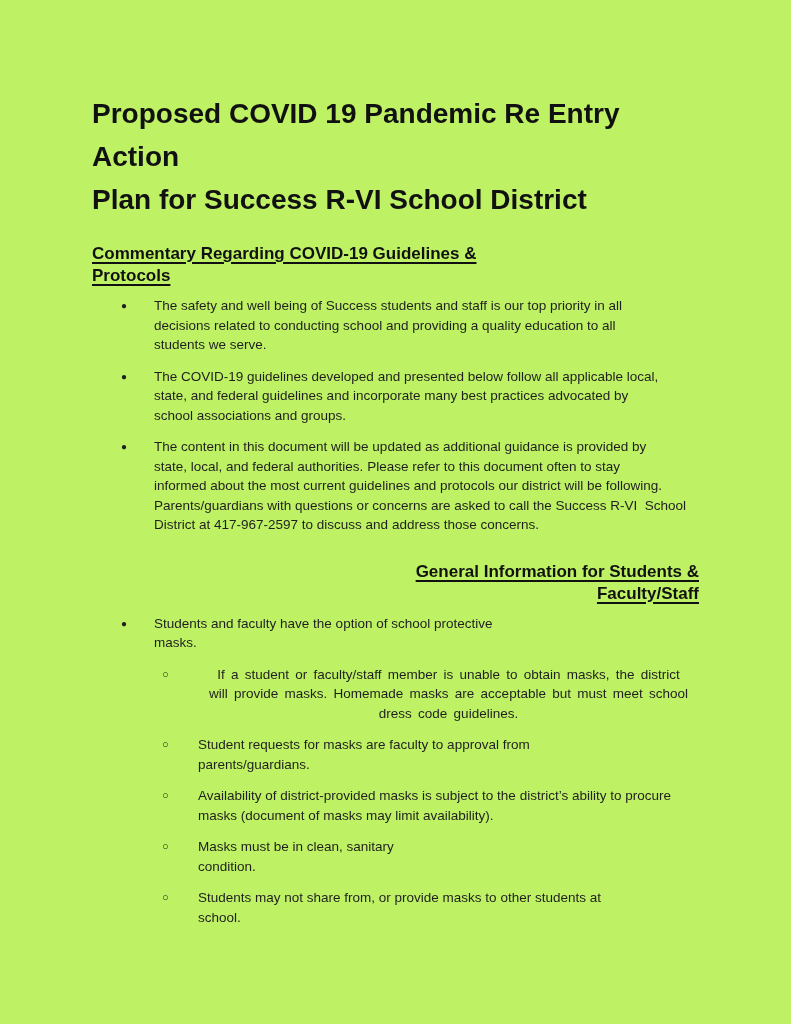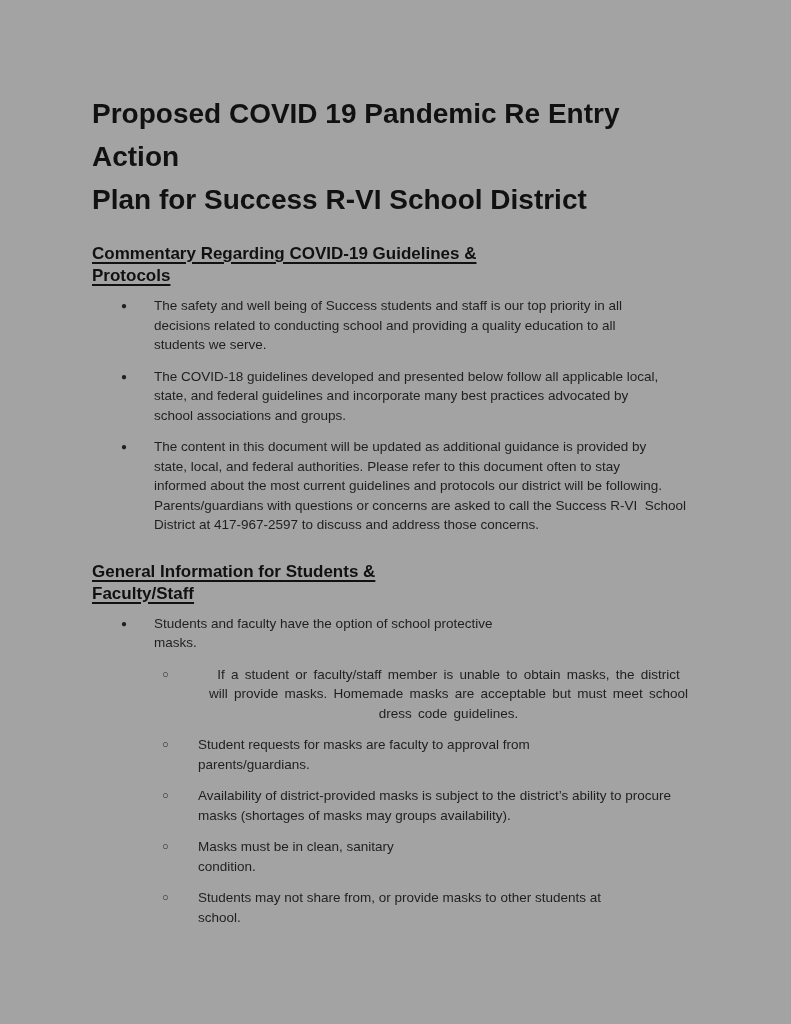--- a/index.html
+++ b/index.html
@@ -12,21 +12,21 @@
     height: 1024px;
     font-family: "Liberation Sans", "DejaVu Sans", sans-serif;
     color: #1f1f1f;
   }
   .page {
     box-sizing: border-box;
     width: 791px;
     height: 1024px;
     padding: 92px 92px 40px 92px;
     overflow: hidden;
-    background: #a3a3a3;
+    background: #bef264;
   }
   .doc-title {
     font-size: 28px;
     line-height: 43px;
     font-weight: bold;
     margin: 0 0 22px 0;
     white-space: pre-wrap;
     color: #111111;
   }
   .section-heading {
@@ -35,20 +35,21 @@
     font-weight: bold;
     margin: 0 0 9px 0;
     text-decoration: underline;
     text-decoration-thickness: 2px;
     text-underline-offset: 3px;
     white-space: pre-wrap;
     color: #111111;
   }
   .section-general .section-heading {
     margin-top: 26px;
+    text-align: right;
   }
   .bullet {
     display: flex;
     margin: 0 0 12px 29px;
     font-size: 13.5px;
     line-height: 19.5px;
   }
   .bullet .marker {
     flex: 0 0 20px;
     font-size: 10px;
@@ -86,21 +87,21 @@
 
     <div class="bullet">
       <span class="marker">●</span>
       <span class="text">The safety and well being of Success students and staff is our top priority in all
 decisions related to conducting school and providing a quality education to all
 students we serve.</span>
     </div>
 
     <div class="bullet">
       <span class="marker">●</span>
-      <span class="text">The COVID-18 guidelines developed and presented below follow all applicable local,
+      <span class="text">The COVID-19 guidelines developed and presented below follow all applicable local,
 state, and federal guidelines and incorporate many best practices advocated by
 school associations and groups.</span>
     </div>
 
     <div class="bullet">
       <span class="marker">●</span>
       <span class="text">The content in this document will be updated as additional guidance is provided by
 state, local, and federal authorities. Please refer to this document often to stay
 informed about the most current guidelines and protocols our district will be following.
 Parents/guardians with questions or concerns are asked to call the Success R-VI  School
@@ -127,21 +128,21 @@
 
     <div class="bullet sub">
       <span class="marker">○</span>
       <span class="text">Student requests for masks are faculty to approval from
 parents/guardians.</span>
     </div>
 
     <div class="bullet sub">
       <span class="marker">○</span>
       <span class="text">Availability of district-provided masks is subject to the district’s ability to procure
-masks (shortages of masks may groups availability).</span>
+masks (document of masks may limit availability).</span>
     </div>
 
     <div class="bullet sub">
       <span class="marker">○</span>
       <span class="text">Masks must be in clean, sanitary
 condition.</span>
     </div>
 
     <div class="bullet sub">
       <span class="marker">○</span>

